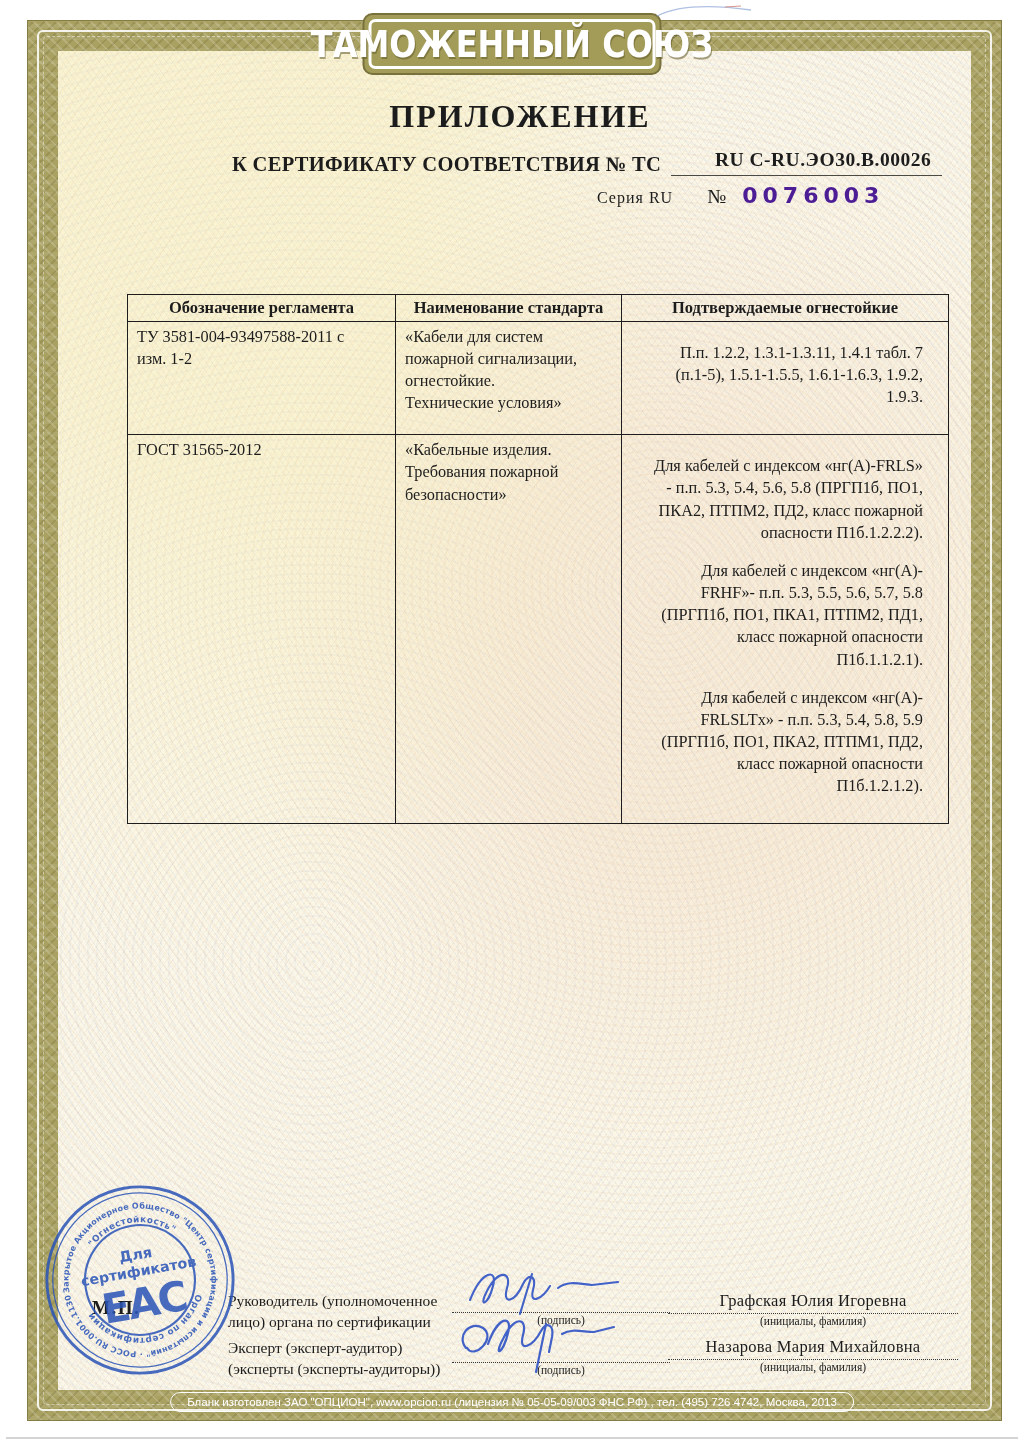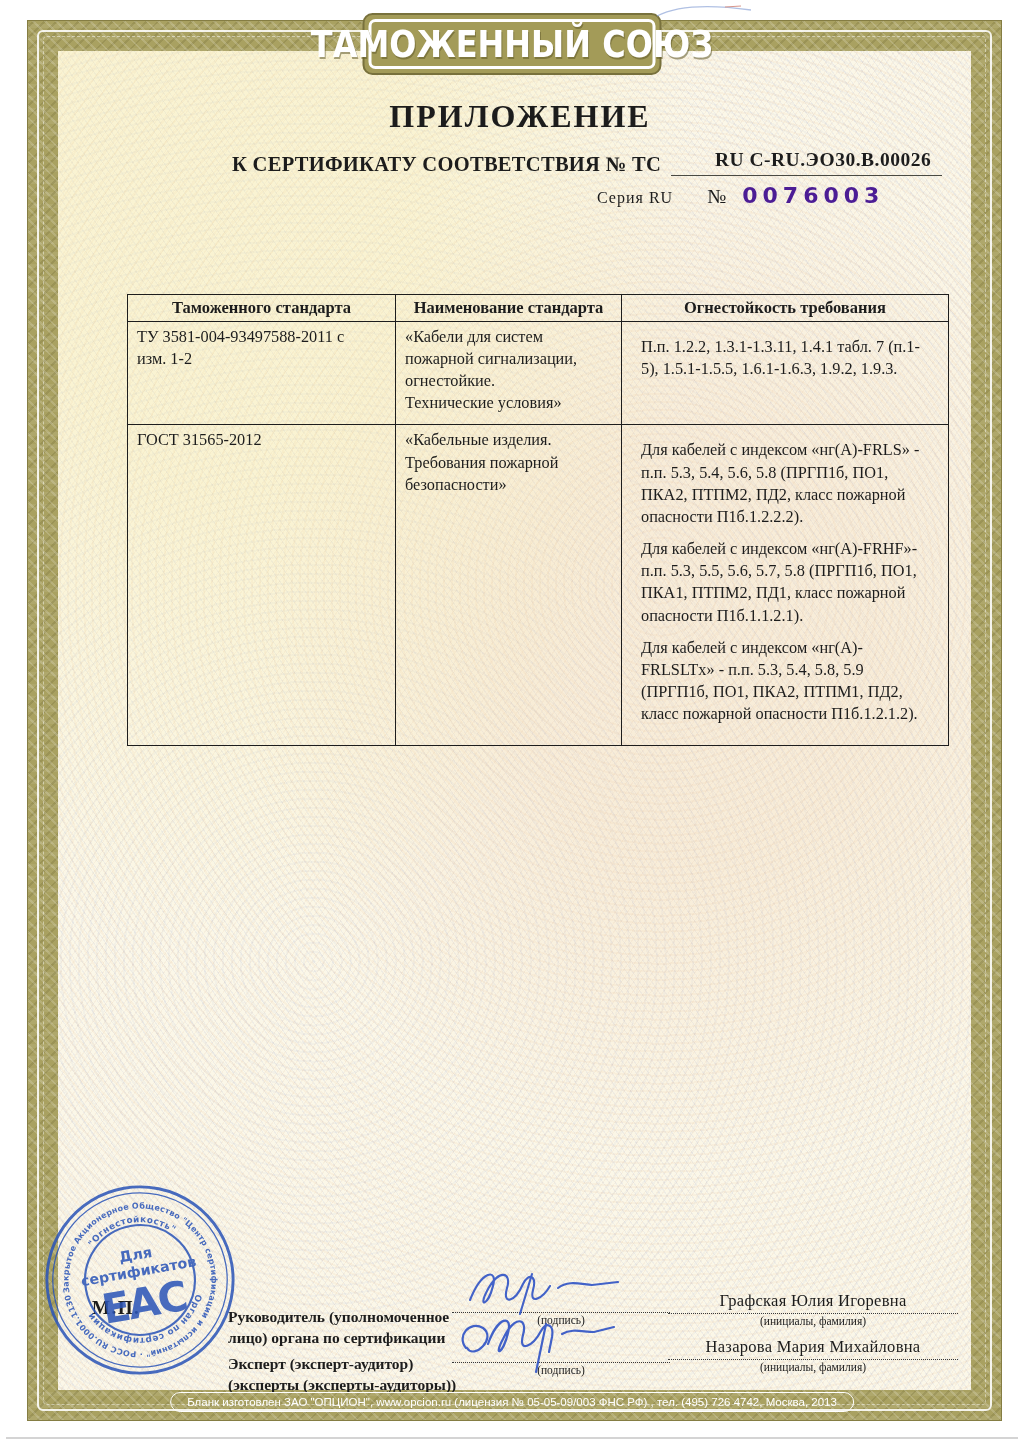--- a/index.html
+++ b/index.html
@@ -54,29 +54,29 @@
          font-size:18px;font-weight:bold;line-height:1.45;white-space:pre-line;}
 
   
   .std-table{position:absolute;top:294px;left:127px;width:821px;z-index:3;
              border-collapse:collapse;table-layout:fixed;}
   .std-table th,.std-table td{border:1.5px solid #1d1d1d;box-sizing:border-box;}
   .std-table th{font-size:16.5px;font-weight:bold;text-align:center;padding:3px 6px;line-height:1.2;vertical-align:top;}
   .std-table td{font-size:16.3px;padding:4px 9px 10px 9px;line-height:1.36;vertical-align:top;}
   .col1{width:268px;} .col2{width:226px;} .col3{width:327px;}
   .pre{white-space:pre-line;}
-  .req-par{margin:10px;}
+  .req-par{margin:16px;text-align:right;}
 
   
   .mp{position:absolute;left:92px;top:1297px;font-size:19px;font-weight:bold;letter-spacing:1.5px;z-index:3;}
   .stamp{position:absolute;left:42px;top:1182px;z-index:4;opacity:.86;transform:rotate(-10deg);}
 
   
-  .sig-label{position:absolute;width:250px;font-size:15.5px;font-weight:bold;line-height:1.35;
-             white-space:pre-line;z-index:3;margin-top:16px;}
+  .sig-label{position:absolute;width:250px;font-size:15.5px;font-weight:normal;line-height:1.35;
+             white-space:pre-line;z-index:3;}
   .sigbox{position:absolute;width:218px;z-index:3;}
   .namebox{position:absolute;width:290px;text-align:center;z-index:3;}
   .dotline{border-bottom:1.6px dotted #3a3a3a;height:0;}
   .caption{font-size:11.5px;text-align:center;margin-top:1px;color:#222;}
   .sig-name{font-size:16.5px;letter-spacing:.3px;white-space:nowrap;}
   .sig-ink{position:absolute;left:0;pointer-events:none;}
 
   
   .footer-pill{position:absolute;top:1392px;left:50%;transform:translateX(-50%);z-index:7;
                border:1.5px solid #ffffff;border-radius:14px;padding:3px 16px;white-space:nowrap;
@@ -121,23 +121,23 @@
 
 
   <table class="std-table">
     <colgroup>
         <col class="col1">
         <col class="col2">
         <col class="col3">
       </colgroup>
     <thead>
       <tr>
-        <th>Таможенного стандарта</th>
+        <th>Обозначение регламента</th>
         <th>Наименование стандарта</th>
-        <th>Огнестойкость требования</th>
+        <th>Подтверждаемые огнестойкие</th>
       </tr>
     </thead>
     <tbody id="table-body">
         <tr>
           <td class="pre">ТУ 3581-004-93497588-2011 с
 изм. 1-2</td>
           <td class="pre">«Кабели для систем
 пожарной сигнализации,
 огнестойкие.
 Технические условия»</td>

